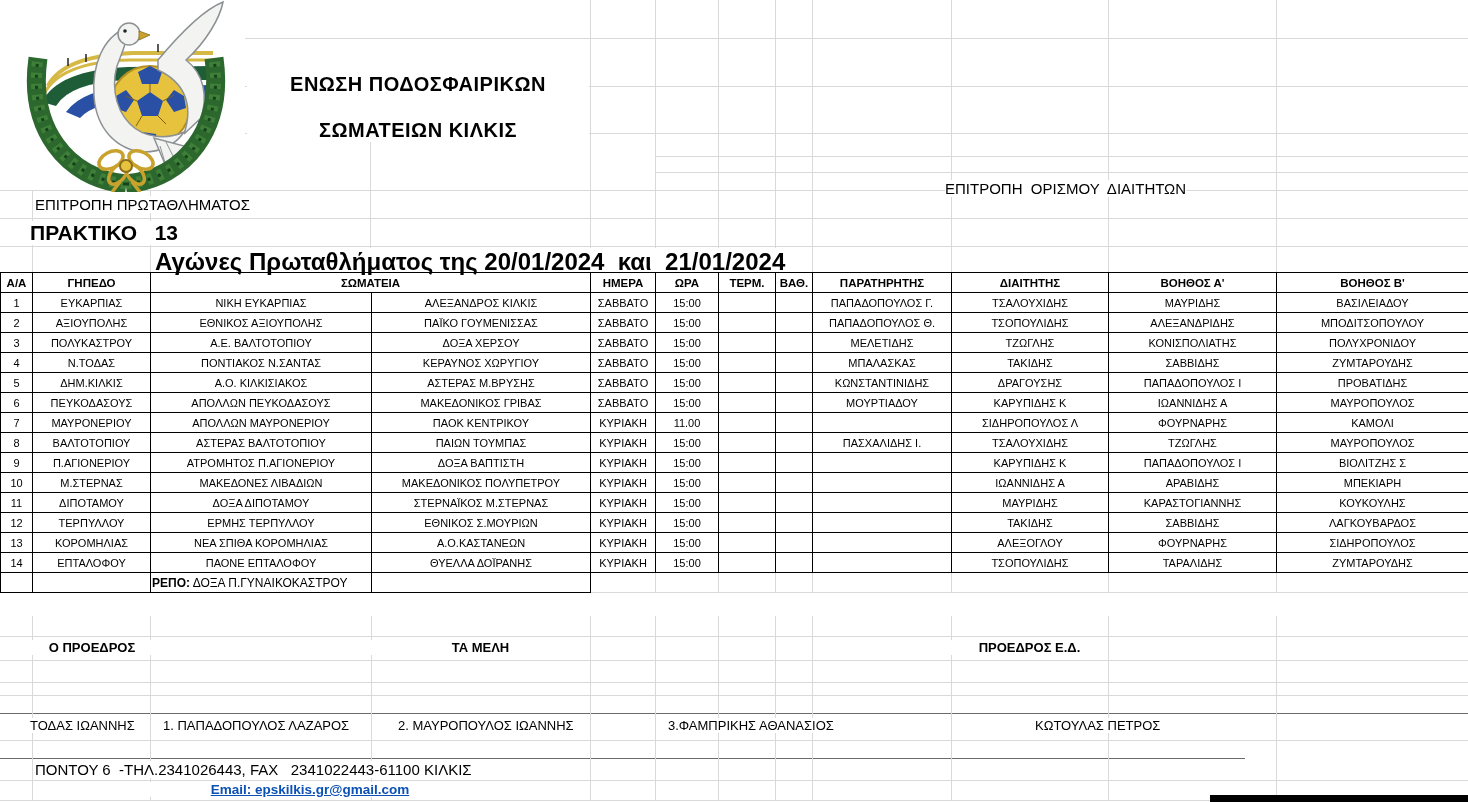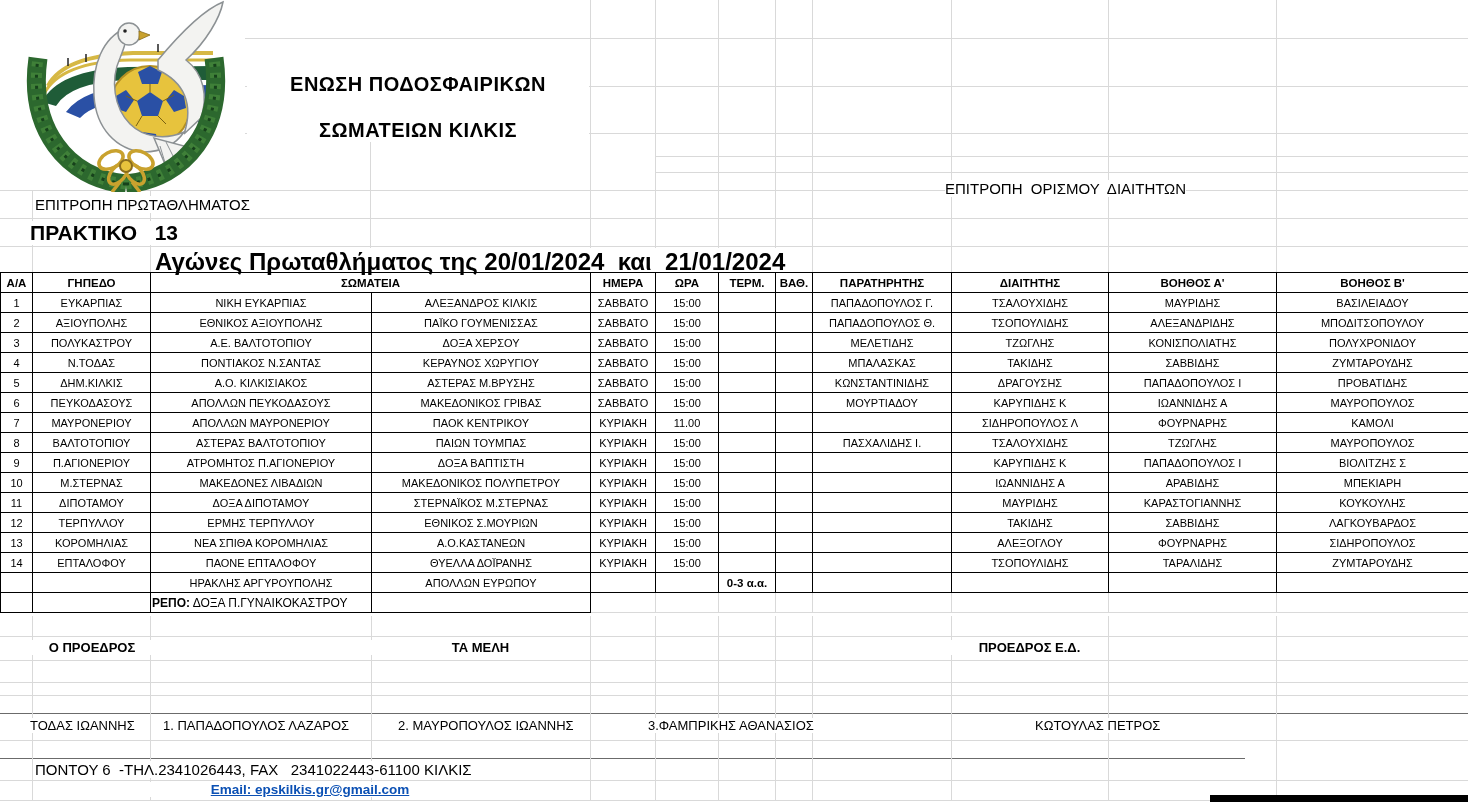--- a/index.html
+++ b/index.html
@@ -381,34 +381,20 @@
           <td class="b">15:00</td>
           <td></td>
           <td></td>
           <td></td>
           <td>ΤΣΟΠΟΥΛΙΔΗΣ</td>
           <td>ΤΑΡΑΛΙΔΗΣ</td>
           <td>ΖΥΜΤΑΡΟΥΔΗΣ</td>
         </tr>
       </tbody>
     <tbody>
-      <tr>
-        <td></td>
-        <td></td>
-        <td>ΗΡΑΚΛΗΣ ΑΡΓΥΡΟΥΠΟΛΗΣ</td>
-        <td>ΑΠΟΛΛΩΝ ΕΥΡΩΠΟΥ</td>
-        <td></td>
-        <td></td>
-        <td class="term">0-3 α.α.</td>
-        <td></td>
-        <td></td>
-        <td></td>
-        <td></td>
-        <td></td>
-      </tr>
       <tr class="repo">
         <td></td>
         <td></td>
         <td class="left"><span class="bold">ΡΕΠΟ:</span><span> ΔΟΞΑ Π.ΓΥΝΑΙΚΟΚΑΣΤΡΟΥ</span></td>
         <td></td>
         <td class="g"></td>
         <td class="g"></td>
         <td class="g"></td>
         <td class="g"></td>
         <td class="g"></td>
@@ -419,20 +405,20 @@
     </tbody>
   </table>
 
   <div class="abs siglabel center wbg" style="left:28px;top:640px;width:128px;">Ο ΠΡΟΕΔΡΟΣ</div>
   <div class="abs siglabel center wbg" style="left:371px;top:640px;width:219px;">ΤΑ ΜΕΛΗ</div>
   <div class="abs siglabel center wbg" style="left:951px;top:640px;width:157px;">ΠΡΟΕΔΡΟΣ Ε.Δ.</div>
 
   <div class="abs signame wbg" style="left:30px;top:718px;">ΤΟΔΑΣ ΙΩΑΝΝΗΣ</div>
   <div class="abs signame wbg" style="left:163px;top:718px;">1. ΠΑΠΑΔΟΠΟΥΛΟΣ ΛΑΖΑΡΟΣ</div>
   <div class="abs signame wbg" style="left:398px;top:718px;">2. ΜΑΥΡΟΠΟΥΛΟΣ ΙΩΑΝΝΗΣ</div>
-  <div class="abs signame wbg" style="left:648px;top:718px;">3.ΦΑΜΠΡΙΚΗΣ ΑΘΑΝΑΣΙΟΣ</div>
+  <div class="abs signame wbg" style="left:668px;top:718px;">3.ΦΑΜΠΡΙΚΗΣ ΑΘΑΝΑΣΙΟΣ</div>
   <div class="abs signame wbg" style="left:1035px;top:718px;">ΚΩΤΟΥΛΑΣ ΠΕΤΡΟΣ</div>
 
   <div class="abs address wbg" style="left:35px;top:761px;">ΠΟΝΤΟΥ 6  -ΤΗΛ.2341026443, FAX   2341022443-61100 ΚΙΛΚΙΣ</div>
   <div class="abs email center wbg" style="left:150px;top:782px;width:320px;">Email: epskilkis.gr@gmail.com</div>
 
   <div class="blackbar"></div>
 </div>
 
 </body></html>

